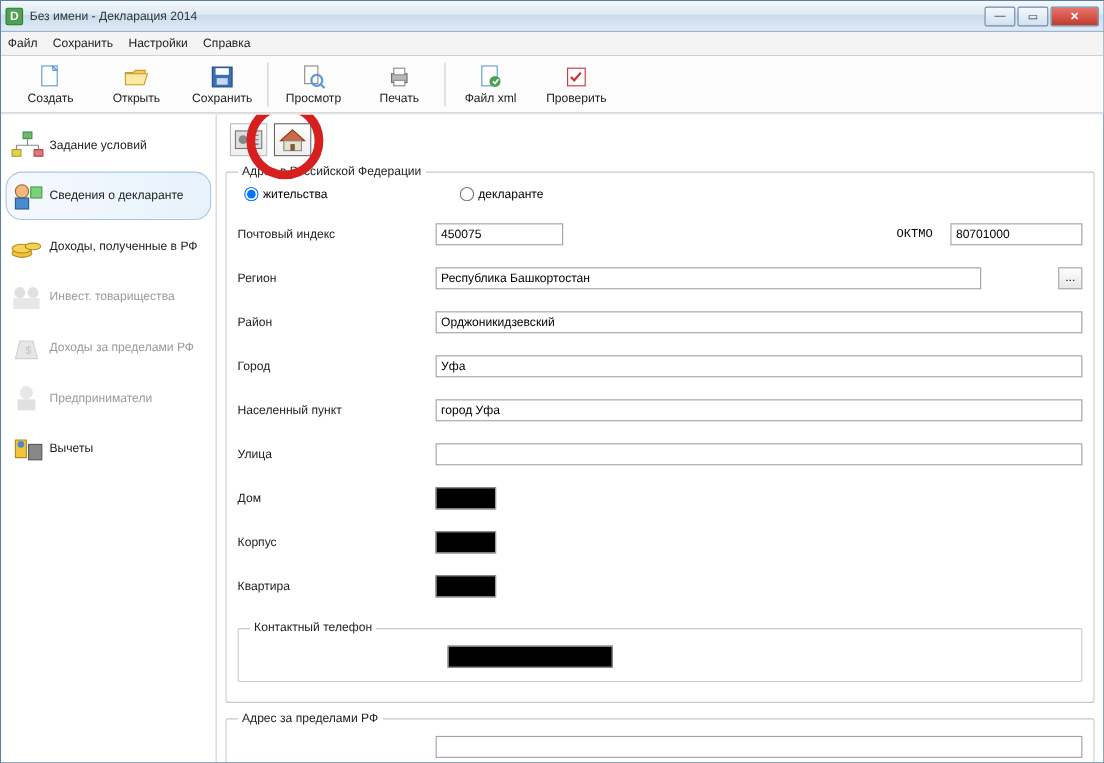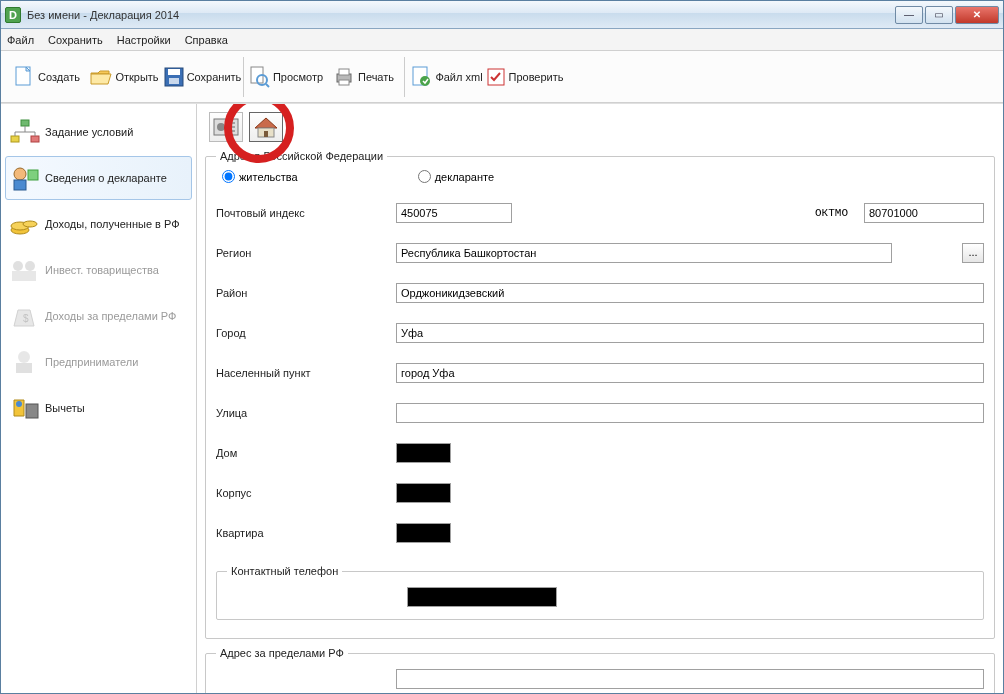--- a/index.html
+++ b/index.html
@@ -61,21 +61,21 @@
   }
   .menubar span { color:#222; }
   .toolbar {
     height: 52px;
     background: #fcfcfc;
     border-bottom: 1px solid #d0d0d0;
     display: flex; align-items: center;
     padding: 2px 6px;
   }
   .tb-btn {
-    display: flex; align-items: center;
+    display: flex; flex-direction: column; align-items: center;
     justify-content: center;
     width: 78px; height: 48px;
     gap: 2px;
   }
   .tb-btn .ic { width:24px; height:24px; display:flex; align-items:center; justify-content:center;}
   .tb-btn .lbl { font-size:11px; color:#222; }
   .tb-sep { width:1px; height:40px; background:#ccc; margin:0 2px;}
   .body {
     flex:1; display:flex;
     border-top: 1px solid #e0e0e0;
@@ -91,21 +91,21 @@
     display:flex; flex-direction:row; align-items:center;
     padding: 6px 2px 6px 2px;
     border: 1px solid transparent;
     margin: 2px;
     text-align:center;
     gap: 3px;
   }
   .side-item.selected {
     background: linear-gradient(to right, #f4f9ff, #e8f2fb);
     border: 1px solid #a5c6e8;
-    border-radius:3px;
+    border-radius:15px;
   }
   .side-item .lbl { color:#222; }
   .side-item.disabled .lbl { color:#9a9a9a; }
   .side-item .ic { width:34px; height:30px; display:flex; align-items:center; justify-content:center;}
   .main {
     flex:1; position:relative;
     padding: 6px 8px 8px 8px;
     overflow:hidden;
   }
   .subtool {

